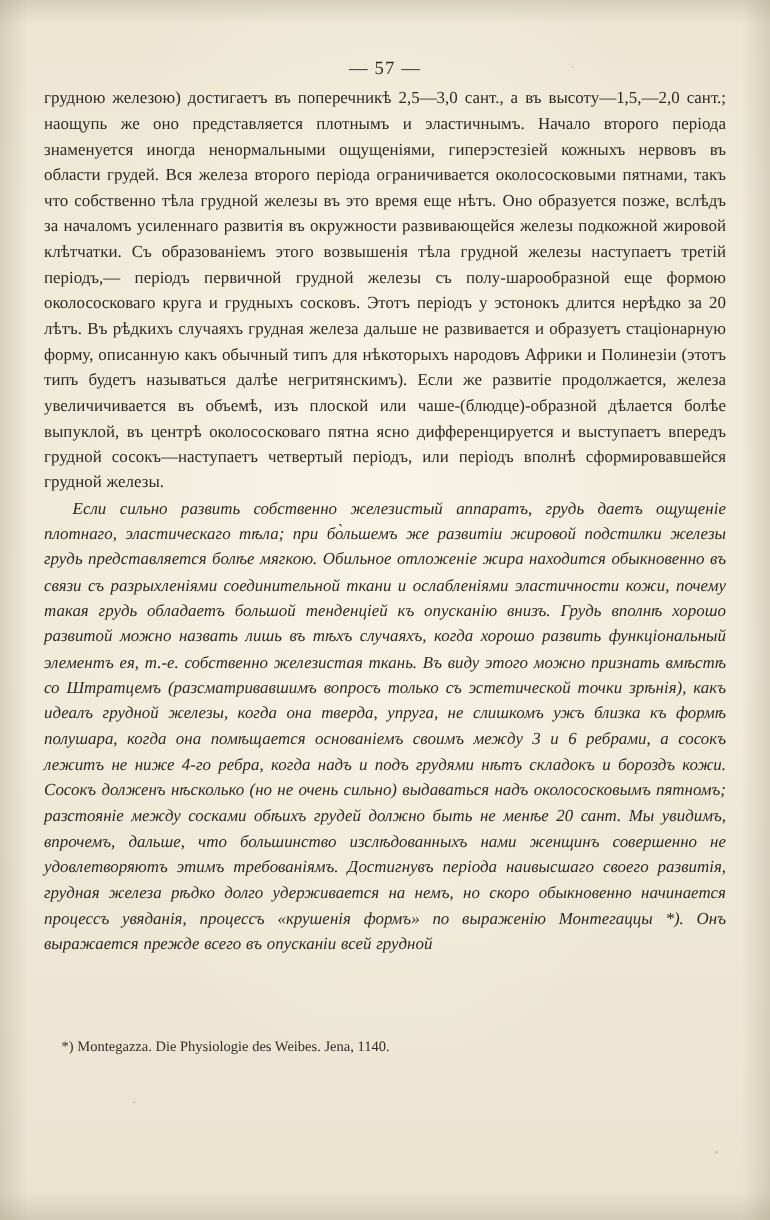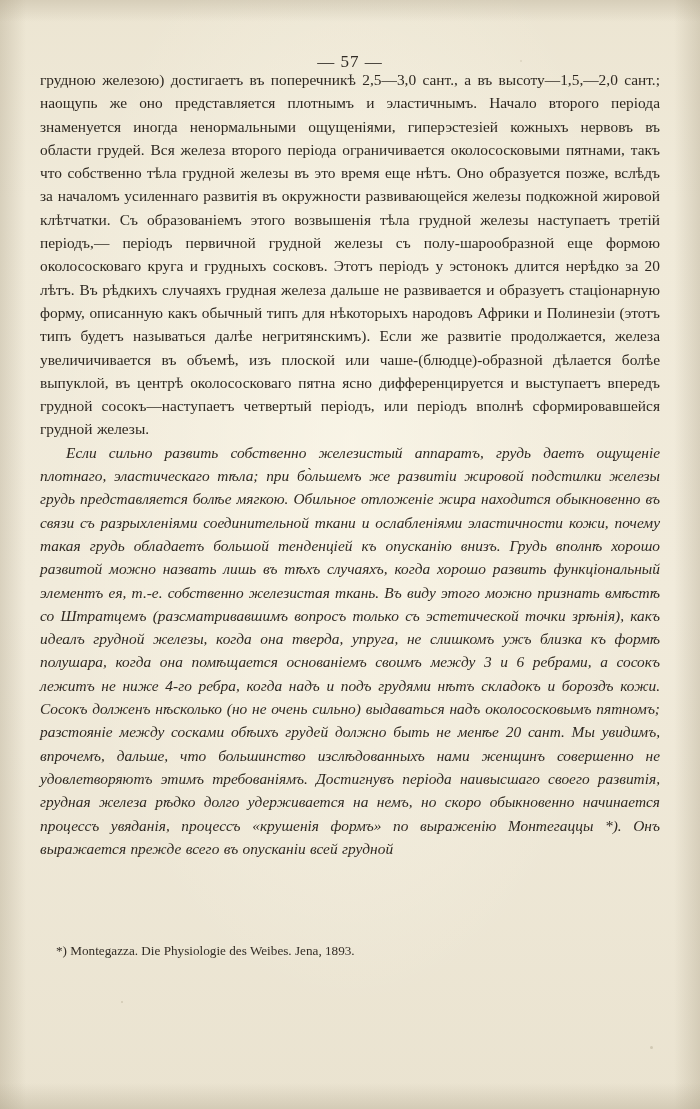--- a/index.html
+++ b/index.html
@@ -30,21 +30,21 @@
     right: 0;
     text-align: center;
     font-size: 17px;
     letter-spacing: 1px;
     color: #2f2a24;
   }
   .content {
     position: absolute;
     left: 40px;
     right: 40px;
-    top: 68px;
+    top: 78px;
   }
   p.para {
     margin: 0;
     font-size: 15.4px;
     line-height: 23.3px;
     text-align: justify;
     text-justify: inter-word;
     color: #2e2821;
     word-spacing: 0.5px;
   }
@@ -109,21 +109,21 @@
 
 <div class="content">
   <p class="para">грудною железою) достигаетъ въ поперечникѣ 2,5—3,0 сант., а въ высоту—1,5,—2,0 сант.; наощупь же оно представляется плотнымъ и эластичнымъ. Начало второго періода знаменуется иногда ненормальными ощущеніями, гиперэстезіей кожныхъ нервовъ въ области грудей. Вся железа второго періода ограничивается околососковыми пятнами, такъ что собственно тѣла грудной железы въ это время еще нѣтъ. Оно образуется позже, вслѣдъ за началомъ усиленнаго развитія въ окружности развивающейся железы подкожной жировой клѣтчатки. Съ образованіемъ этого возвышенія тѣла грудной железы наступаетъ третій періодъ,— періодъ первичной грудной железы съ полу-шарообразной еще формою околососковаго круга и грудныхъ сосковъ. Этотъ періодъ у эстонокъ длится нерѣдко за 20 лѣтъ. Въ рѣдкихъ случаяхъ грудная железа дальше не развивается и образуетъ стаціонарную форму, описанную какъ обычный типъ для нѣкоторыхъ народовъ Африки и Полинезіи (этотъ типъ будетъ называться далѣе негритянскимъ). Если же развитіе продолжается, железа увеличичивается въ объемѣ, изъ плоской или чаше-(блюдце)-образной дѣлается болѣе выпуклой, въ центрѣ околососковаго пятна ясно дифференцируется и выступаетъ впередъ грудной сосокъ—наступаетъ четвертый періодъ, или періодъ вполнѣ сформировавшейся грудной железы.</p>
   <p class="para indent">Если сильно развить собственно железистый аппаратъ, грудь даетъ ощущеніе плотнаго, эластическаго тѣла; при бо̀льшемъ же развитіи жировой подстилки железы грудь представляется болѣе мягкою. Обильное отложеніе жира находится обыкновенно въ связи съ разрыхленіями соединительной ткани и ослабленіями эластичности кожи, почему такая грудь обладаетъ большой тенденціей къ опусканію внизъ. Грудь вполнѣ хорошо развитой можно назвать лишь въ тѣхъ случаяхъ, когда хорошо развить функціональный элементъ ея, т.-е. собственно железистая ткань. Въ виду этого можно признать вмѣстѣ со Штратцемъ (разсматривавшимъ вопросъ только съ эстетической точки зрѣнія), какъ идеалъ грудной железы, когда она тверда, упруга, не слишкомъ ужъ близка къ формѣ полушара, когда она помѣщается основаніемъ своимъ между 3 и 6 ребрами, а сосокъ лежитъ не ниже 4-го ребра, когда надъ и подъ грудями нѣтъ складокъ и бороздъ кожи. Сосокъ долженъ нѣсколько (но не очень сильно) выдаваться надъ околососковымъ пятномъ; разстояніе между сосками обѣихъ грудей должно быть не менѣе 20 сант. Мы увидимъ, впрочемъ, дальше, что большинство изслѣдованныхъ нами женщинъ совершенно не удовлетворяютъ этимъ требованіямъ. Достигнувъ періода наивысшаго своего развитія, грудная железа рѣдко долго удерживается на немъ, но скоро обыкновенно начинается процессъ увяданія, процессъ «крушенія формъ» по выраженію Монтегаццы *). Онъ выражается прежде всего въ опусканіи всей грудной</p>
 </div>
 
 <div class="footnote-rule"></div>
 
 <div class="footnote">
   <span>*)</span>
-  <span class="ital">Montegazza</span><span>. Die Physiologie des Weibes. Jena, 1893.</span>
+  <span class="ital">Montegazza</span><span>. Die Physiologie des Weibes. Jena, 1140.</span>
 </div>
 
 <div class="speck s1"></div>
 <div class="speck s2"></div>
 <div class="speck s3"></div>
 
 <div class="edge-shadow-l"></div>
 <div class="edge-shadow-r"></div>
 <div class="edge-shadow-t"></div>
 <div class="edge-shadow-b"></div>

